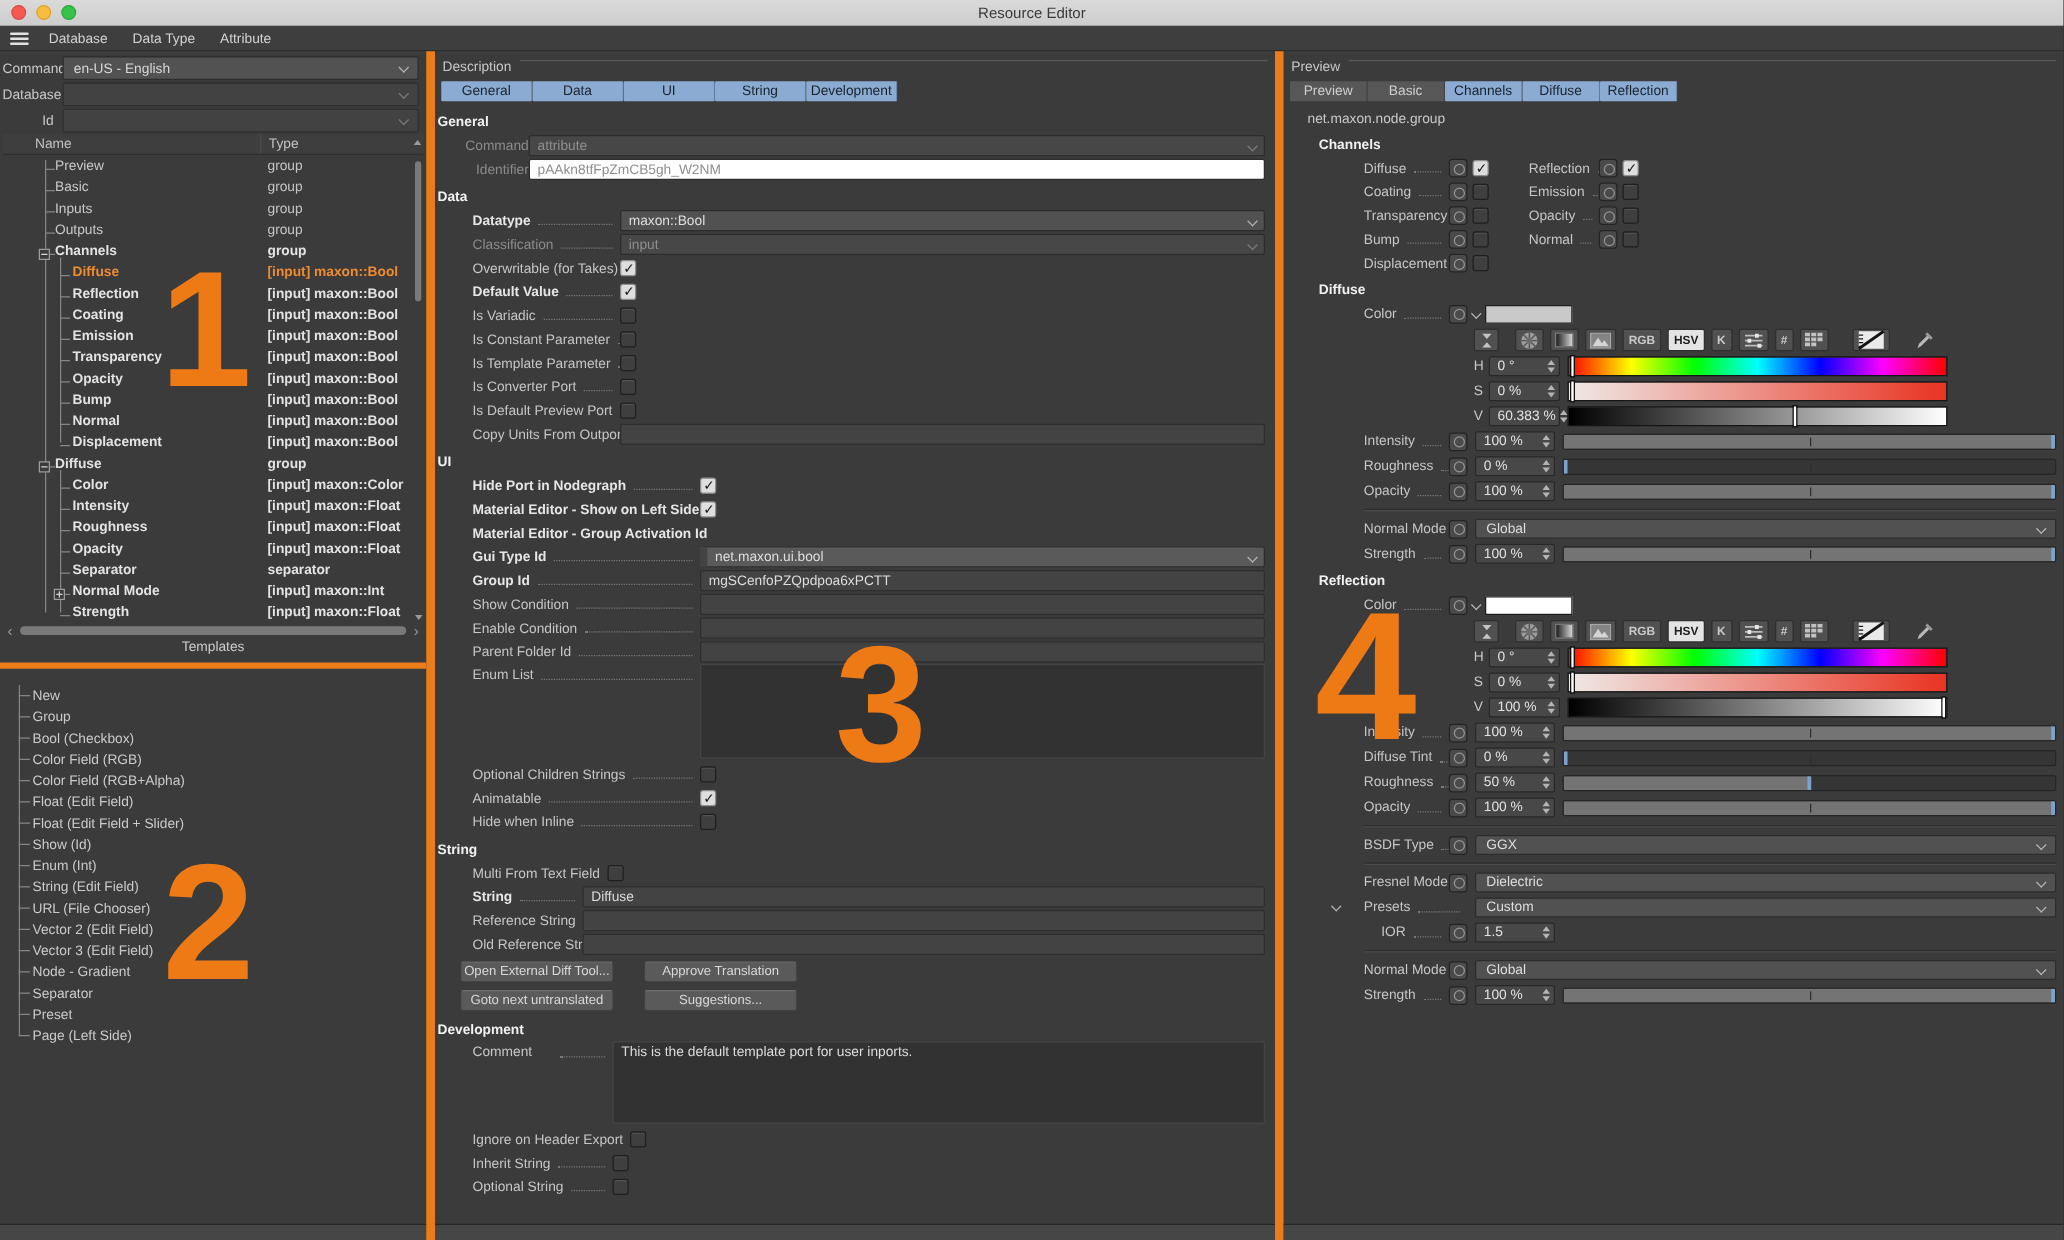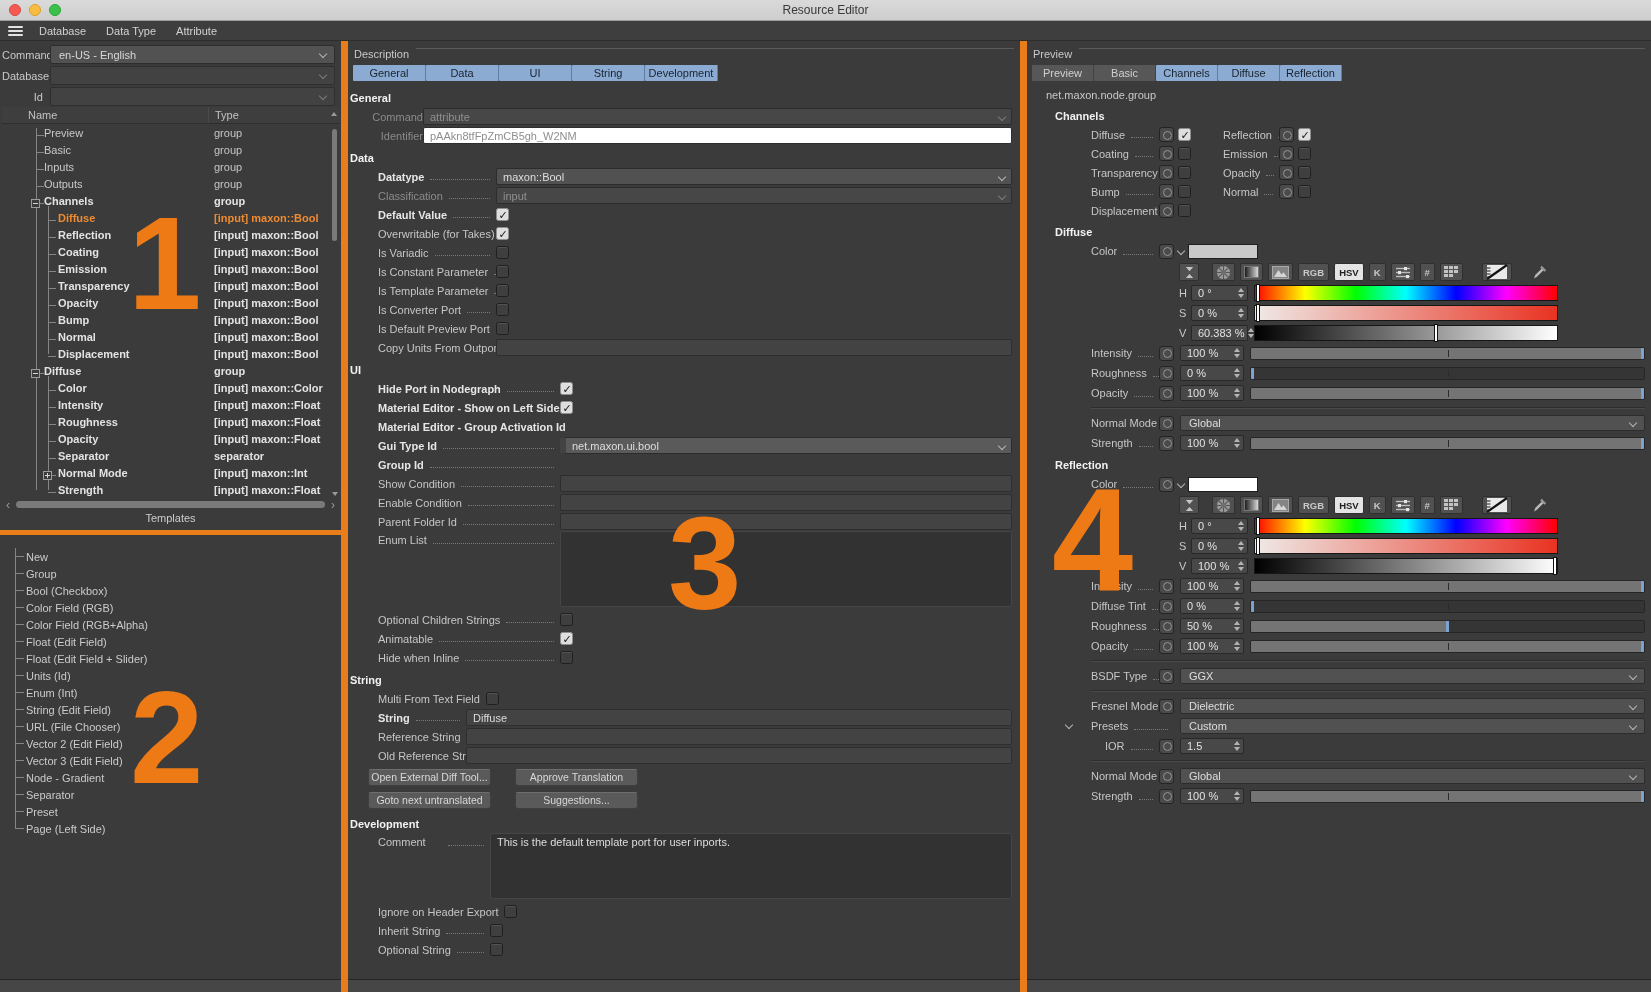--- a/index.html
+++ b/index.html
@@ -326,21 +326,21 @@
           <div class="tpl">
             <i class="dash" style="left: 13px; width: 9px;"></i>
             <span>Float (Edit Field)</span>
           </div>
           <div class="tpl">
             <i class="dash" style="left: 13px; width: 9px;"></i>
             <span>Float (Edit Field + Slider)</span>
           </div>
           <div class="tpl">
             <i class="dash" style="left: 13px; width: 9px;"></i>
-            <span>Units (Id)</span>
+            <span>Show (Id)</span>
           </div>
           <div class="tpl">
             <i class="dash" style="left: 13px; width: 9px;"></i>
             <span>Enum (Int)</span>
           </div>
           <div class="tpl">
             <i class="dash" style="left: 13px; width: 9px;"></i>
             <span>String (Edit Field)</span>
           </div>
           <div class="tpl">
@@ -422,28 +422,28 @@
               <span class="flbl dis">Classification</span>
               <span class="lead"></span>
             </span>
             <div class="dd disab">
               <span>input</span>
               <span class="cv dim"></span>
             </div>
           </div>
           <div class="frow">
             <span class="flblbox" style="width: 118px;">
+              <span class="flbl">Overwritable (for Takes)</span>
+            </span>
+            <span class="cb on"></span>
+          </div>
+          <div class="frow">
+            <span class="flblbox" style="width: 118px;">
               <span class="flbl b">Default Value</span>
               <span class="lead"></span>
-            </span>
-            <span class="cb on"></span>
-          </div>
-          <div class="frow">
-            <span class="flblbox" style="width: 118px;">
-              <span class="flbl">Overwritable (for Takes)</span>
             </span>
             <span class="cb on"></span>
           </div>
           <div class="frow">
             <span class="flblbox" style="width: 118px;">
               <span class="flbl">Is Variadic</span>
               <span class="lead"></span>
             </span>
             <span class="cb"></span>
           </div>
@@ -508,20 +508,21 @@
             <div class="dd inset">
               <span>net.maxon.ui.bool</span>
               <span class="cv"></span>
             </div>
           </div>
           <div class="frow">
             <span class="flblbox" style="width: 182px;">
               <span class="flbl b">Group Id</span>
               <span class="lead"></span>
             </span>
+            <div class="txt">mgSCenfoPZQpdpoa6xPCTT</div>
           </div>
           <div class="frow">
             <span class="flblbox" style="width: 182px;">
               <span class="flbl">Show Condition</span>
               <span class="lead"></span>
             </span>
             <div class="txt"></div>
           </div>
           <div class="frow">
             <span class="flblbox" style="width: 182px;">

